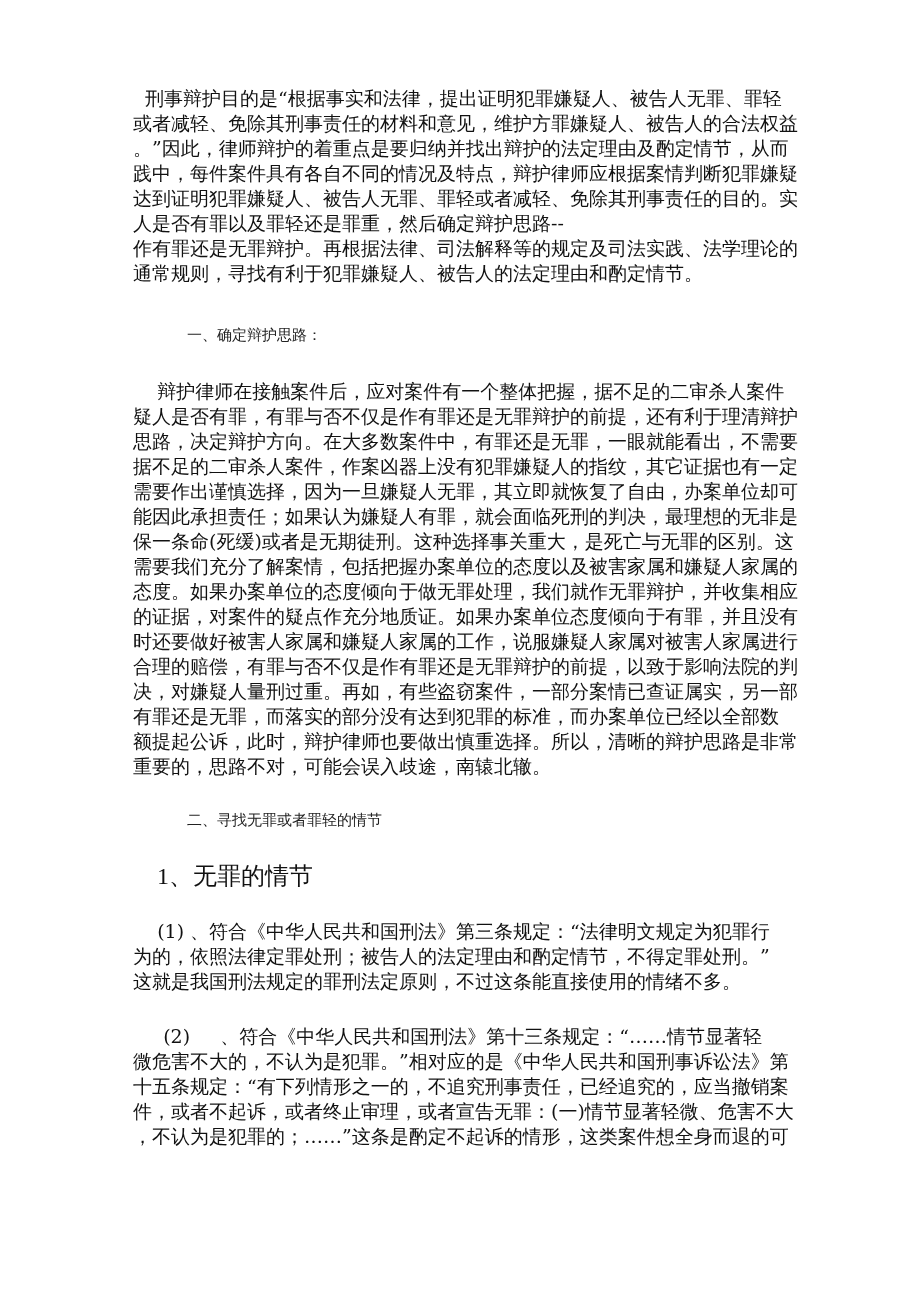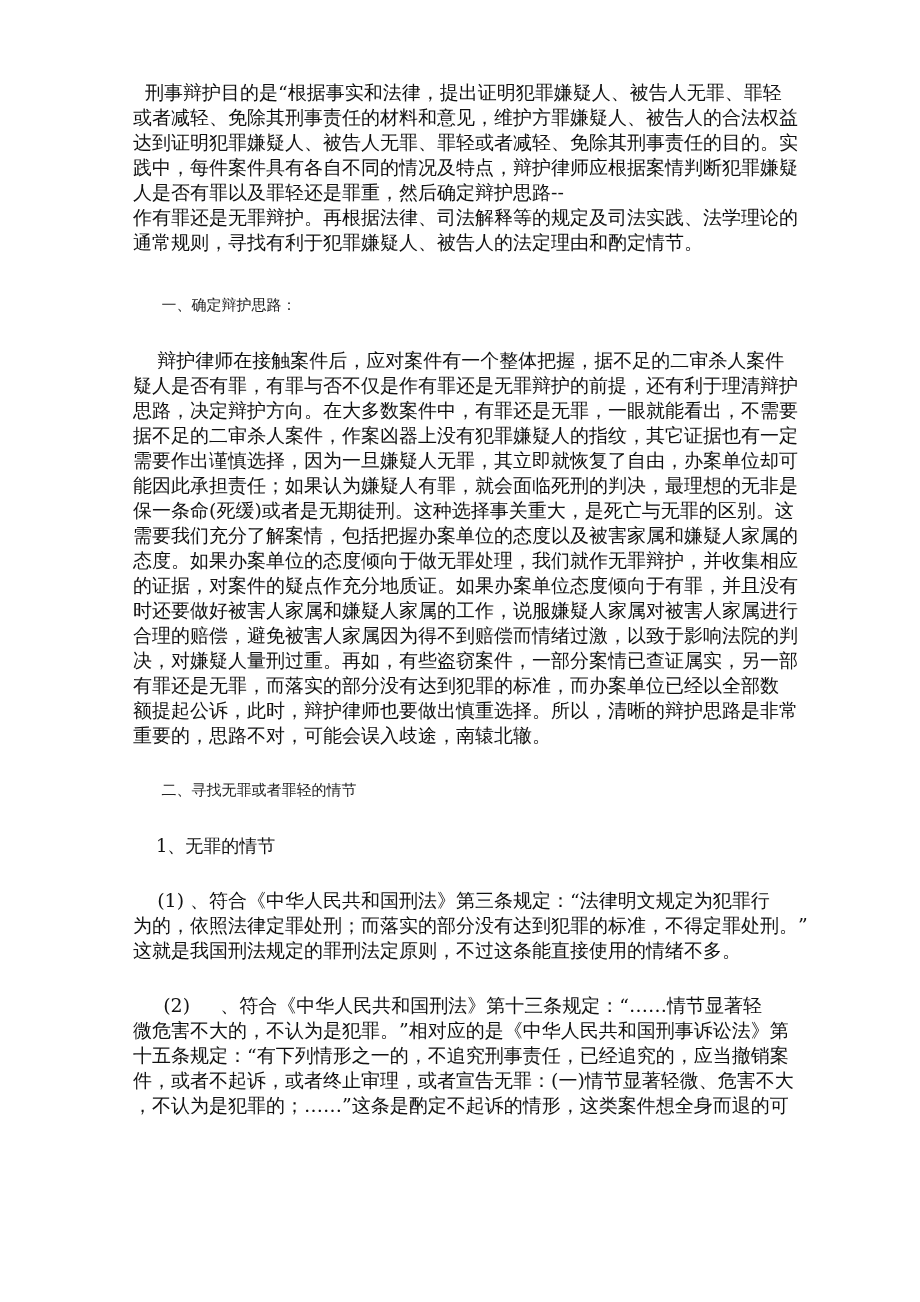--- a/index.html
+++ b/index.html
@@ -1,33 +1,34 @@
 <!DOCTYPE html>
 <html><head>
 <meta charset="utf-8">
 <style>
   html, body { margin: 0; padding: 0; background: #ffffff; }
   body { width: 920px; height: 1302px; position: relative; overflow: hidden;
          font-family: "DejaVu Serif", "Liberation Serif", serif; color: #111; }
-  .page { position: absolute; left: 133px; top: 80px; width: 648px; }
+  .page { position: absolute; left: 133px; top: 86px; width: 648px; }
   .line { font-size: 19px; line-height: 25px; height: 25px; white-space: pre; letter-spacing: 0px; }
-  .heading { font-size: 15px; line-height: 25px; height: 25px; white-space: pre; color: #222; }
-  .l2 { font-size: 18px; line-height: 25px; height: 25px; white-space: pre; }
+  .heading { font-size: 15px; line-height: 25px; height: 25px; white-space: pre; color: #222; font-family: Liberation Mono, monospace; }
+  .l2 { font-size: 24px; line-height: 25px; height: 25px; white-space: pre; font-family: Liberation Serif, serif; }
   .para { margin: 0; }
 </style>
 </head>
 <body>
 
 <div class="page">
 
   <div class="para">
     <div class="line">  刑事辩护目的是“根据事实和法律，提出证明犯罪嫌疑人、被告人无罪、罪轻</div>
     <div class="line">或者减轻、免除其刑事责任的材料和意见，维护方罪嫌疑人、被告人的合法权益</div>
+    <div class="line">。”因此，律师辩护的着重点是要归纳并找出辩护的法定理由及酌定情节，从而</div>
+    <div class="line">践中，每件案件具有各自不同的情况及特点，辩护律师应根据案情判断犯罪嫌疑</div>
     <div class="line">达到证明犯罪嫌疑人、被告人无罪、罪轻或者减轻、免除其刑事责任的目的。实</div>
-    <div class="line">践中，每件案件具有各自不同的情况及特点，辩护律师应根据案情判断犯罪嫌疑</div>
     <div class="line">人是否有罪以及罪轻还是罪重，然后确定辩护思路--</div>
     <div class="line">作有罪还是无罪辩护。再根据法律、司法解释等的规定及司法实践、法学理论的</div>
     <div class="line">通常规则，寻找有利于犯罪嫌疑人、被告人的法定理由和酌定情节。</div>
   </div>
 
   <div style="height:38px"></div>
   <div class="heading">      一、确定辩护思路：</div>
   <div style="height:30px"></div>
 
   <div class="para">
@@ -35,36 +36,36 @@
     <div class="line">疑人是否有罪，有罪与否不仅是作有罪还是无罪辩护的前提，还有利于理清辩护</div>
     <div class="line">思路，决定辩护方向。在大多数案件中，有罪还是无罪，一眼就能看出，不需要</div>
     <div class="line">据不足的二审杀人案件，作案凶器上没有犯罪嫌疑人的指纹，其它证据也有一定</div>
     <div class="line">需要作出谨慎选择，因为一旦嫌疑人无罪，其立即就恢复了自由，办案单位却可</div>
     <div class="line">能因此承担责任；如果认为嫌疑人有罪，就会面临死刑的判决，最理想的无非是</div>
     <div class="line">保一条命(死缓)或者是无期徒刑。这种选择事关重大，是死亡与无罪的区别。这</div>
     <div class="line">需要我们充分了解案情，包括把握办案单位的态度以及被害家属和嫌疑人家属的</div>
     <div class="line">态度。如果办案单位的态度倾向于做无罪处理，我们就作无罪辩护，并收集相应</div>
     <div class="line">的证据，对案件的疑点作充分地质证。如果办案单位态度倾向于有罪，并且没有</div>
     <div class="line">时还要做好被害人家属和嫌疑人家属的工作，说服嫌疑人家属对被害人家属进行</div>
-    <div class="line">合理的赔偿，避免被害人家属因为得不到赔偿而情绪过激，以致于影响法院的判</div>
+    <div class="line">合理的赔偿，有罪与否不仅是作有罪还是无罪辩护的前提，以致于影响法院的判</div>
     <div class="line">决，对嫌疑人量刑过重。再如，有些盗窃案件，一部分案情已查证属实，另一部</div>
     <div class="line">有罪还是无罪，而落实的部分没有达到犯罪的标准，而办案单位已经以全部数</div>
     <div class="line">额提起公诉，此时，辩护律师也要做出慎重选择。所以，清晰的辩护思路是非常</div>
     <div class="line">重要的，思路不对，可能会误入歧途，南辕北辙。</div>
   </div>
 
   <div style="height:30px"></div>
   <div class="heading">      二、寻找无罪或者罪轻的情节</div>
   <div style="height:30px"></div>
   <div class="l2">    1、无罪的情节</div>
   <div style="height:30px"></div>
 
   <div class="para">
     <div class="line">    (1) 、符合《中华人民共和国刑法》第三条规定：“法律明文规定为犯罪行</div>
-    <div class="line">为的，依照法律定罪处刑；而落实的部分没有达到犯罪的标准，不得定罪处刑。”</div>
+    <div class="line">为的，依照法律定罪处刑；被告人的法定理由和酌定情节，不得定罪处刑。”</div>
     <div class="line">这就是我国刑法规定的罪刑法定原则，不过这条能直接使用的情绪不多。</div>
   </div>
 
   <div style="height:30px"></div>
 
   <div class="para">
     <div class="line">     (2)     、符合《中华人民共和国刑法》第十三条规定：“……情节显著轻</div>
     <div class="line">微危害不大的，不认为是犯罪。”相对应的是《中华人民共和国刑事诉讼法》第</div>
     <div class="line">十五条规定：“有下列情形之一的，不追究刑事责任，已经追究的，应当撤销案</div>
     <div class="line">件，或者不起诉，或者终止审理，或者宣告无罪：(一)情节显著轻微、危害不大</div>

